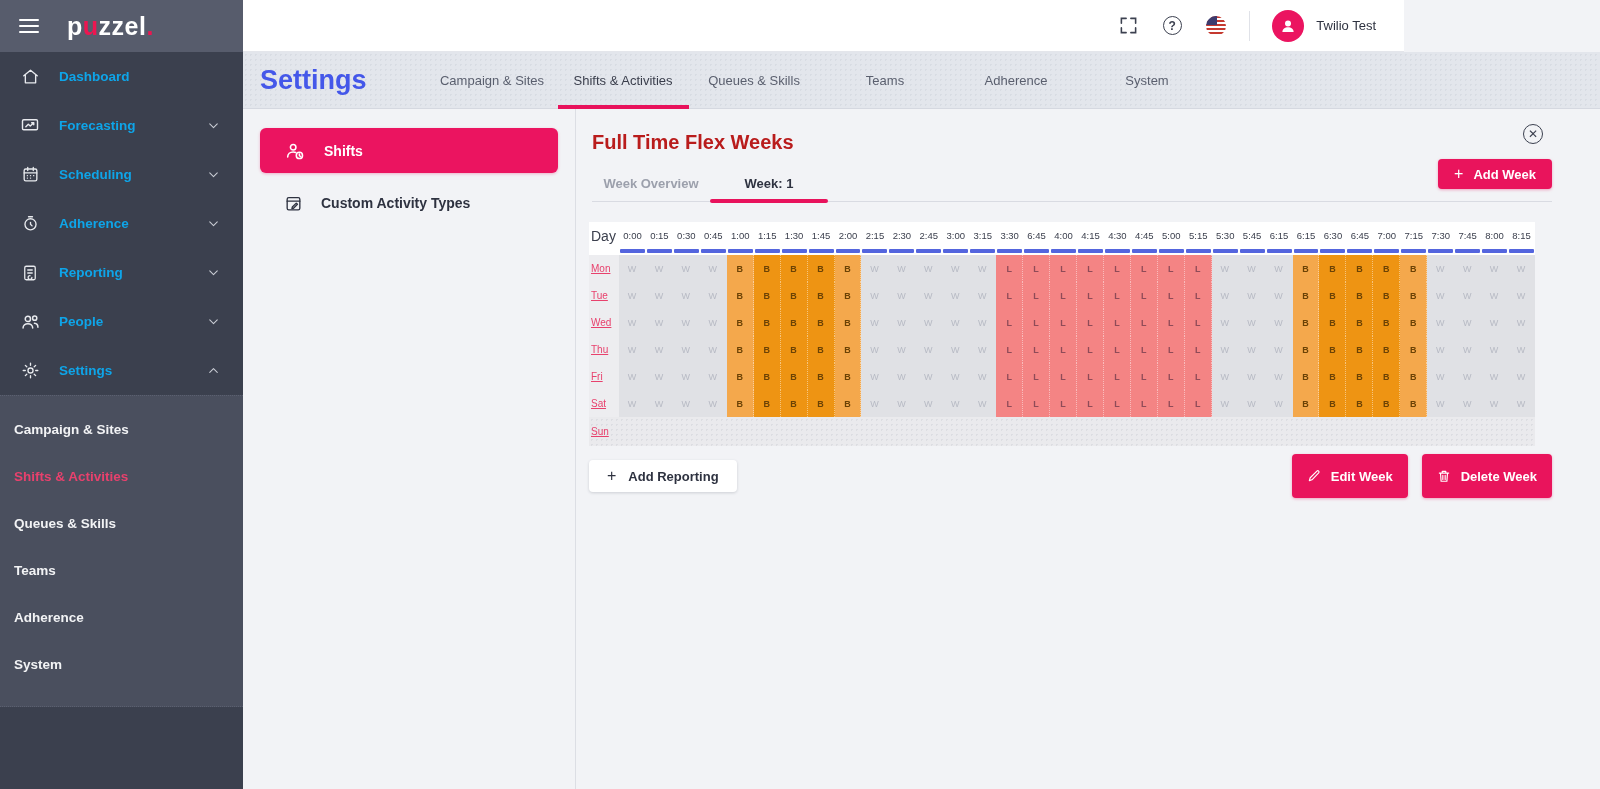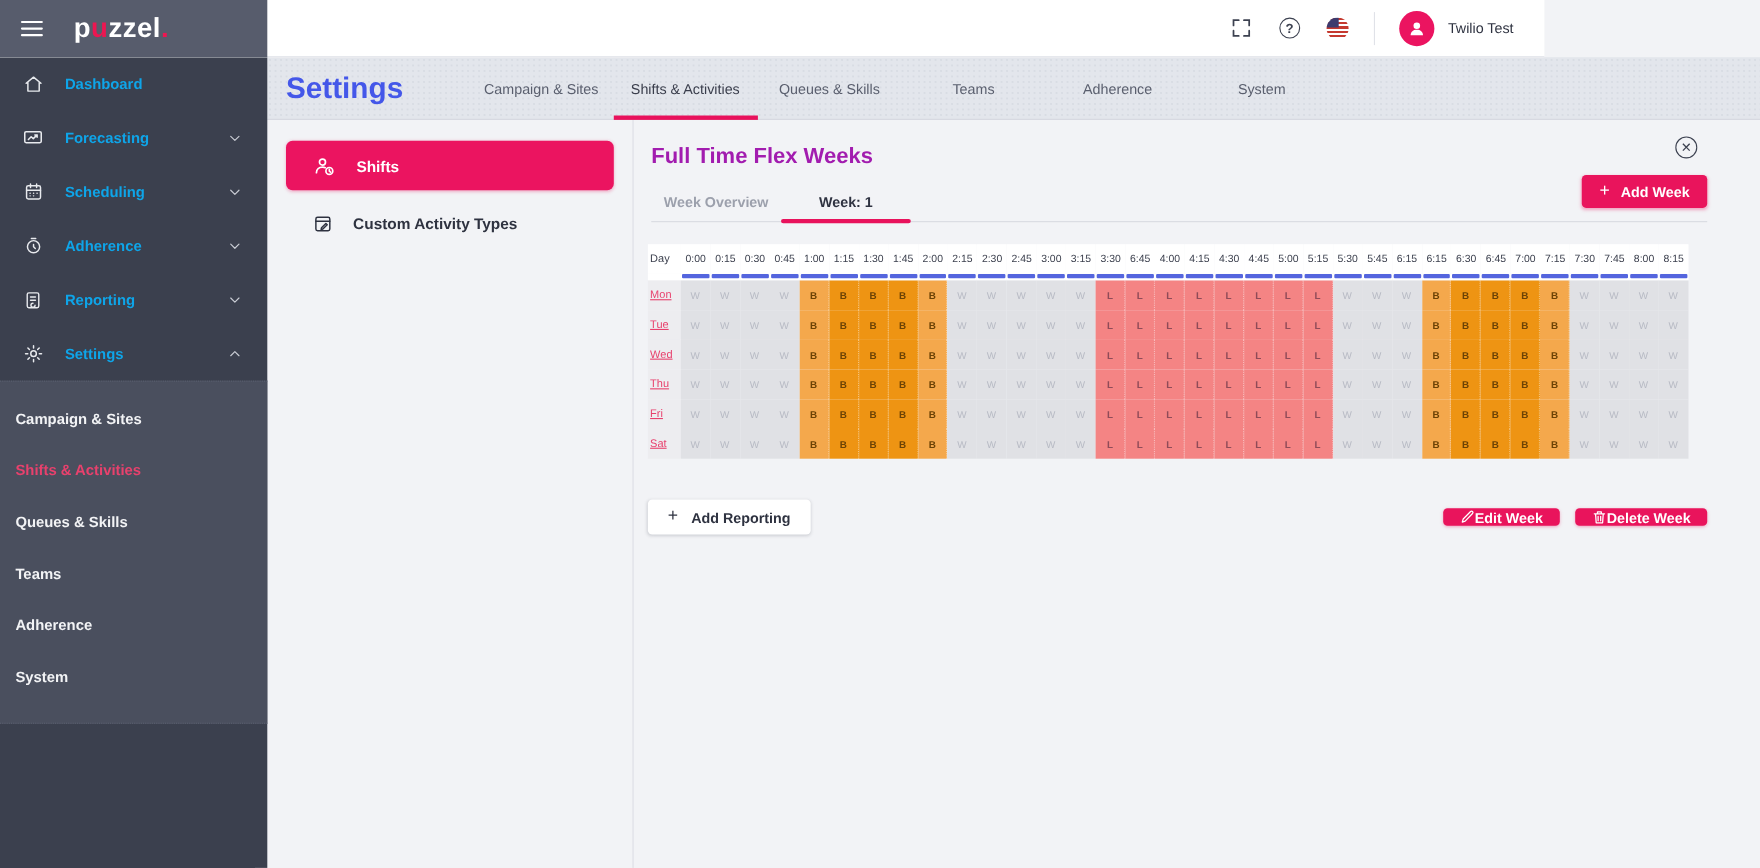--- a/index.html
+++ b/index.html
@@ -54,21 +54,21 @@
   .panel-divider { position:absolute; top:109px; left:575px; width:1px; bottom:0; background:#DCDEE4; }
   .shift-btn { margin:19px 17px 0 17px; height:45px; border-radius:6px; display:flex; align-items:center;
     cursor:pointer; color:#2E3240; }
   .shift-btn.active { background:#EB1460; color:#FFFFFF; box-shadow:0 1px 3px rgba(233,20,96,0.3); }
   .shift-btn .picon { margin-left:24px; display:flex; }
   .shift-btn .plabel { margin-left:18px; font-size:14px; font-weight:700; }
   .shift-btn.plain { height:40px; margin-top:10px; }
 
   
   .detail { position:absolute; top:109px; left:576px; right:0; bottom:0; }
-  .detail-title { position:absolute; top:22px; left:16px; font-size:20px; font-weight:600; color:#a21caf; }
+  .detail-title { position:absolute; top:22px; left:16px; font-size:20px; font-weight:600; color:#b91c1c; }
   .close-btn { position:absolute; top:15px; right:57px; width:20px; height:20px; border:1.6px solid #3C4150;
     border-radius:50%; color:#3C4150; display:flex; align-items:center; justify-content:center; font-size:12px;
     cursor:pointer; }
   .add-week-btn { position:absolute; top:50px; right:48px; height:30px; padding:0 16px; background:#E9145C;
     border:none; border-radius:4px; color:#FFFFFF; font-size:13px; font-weight:700; display:flex;
     align-items:center; gap:10px; cursor:pointer; box-shadow:0 1px 3px rgba(233,20,92,0.35); }
   .add-week-btn .plus { font-size:16px; font-weight:400; }
 
   .week-tabs { position:absolute; top:56px; left:16px; right:48px; height:37px; border-bottom:1px solid #D9DBE2;
     display:flex; }
@@ -76,21 +76,21 @@
     color:#9CA0AC; font-weight:700; cursor:pointer; position:relative; }
   .week-tab.active { color:#2E3240; }
   .week-tab.active::after { content:""; position:absolute; left:0; right:0; bottom:-2px; height:4px;
     background:#E8125C; border-radius:2px; }
 
   
   .grid-wrap { position:absolute; top:113px; left:13px; width:946px; }
   .sched-grid { display:grid; grid-template-columns:30px repeat(34, 1fr); width:946px; }
   .g-header { background:#FFFFFF; height:27px; display:flex; align-items:center; justify-content:center;
     font-size:9.5px; color:#3C404E; font-weight:500; }
-  .g-header.day-h { justify-content:flex-start; padding-left:2px; font-size:10px; }
+  .g-header.day-h { justify-content:flex-start; padding-left:2px; font-size:14px; }
   .dash-cell { height:6px; background:#FFFFFF; padding:0 1px; }
   .dash-cell .dash { height:4px; background:#5465DE; border-radius:1px; }
   .dash-cell.day-d { background:#FFFFFF; }
   .g-day { height:27px; display:flex; align-items:center; padding-left:2px; background:#EDEDF0;
     font-size:10px; }
   .g-day a { color:#E8416D; text-decoration:underline; cursor:pointer; font-weight:500; }
   .g-cell { height:27px; display:flex; align-items:center; justify-content:center; font-size:9px;
     font-weight:700; border-right:1px dotted rgba(255,255,255,0.45); cursor:pointer; }
   .g-cell.W  { background:#E0E1E5; color:#B7BAC4; font-weight:500; border-right-color:transparent; }
   .g-cell.B1 { background:#F4A84C; color:#6B4205; }
@@ -101,22 +101,22 @@
     display:flex; align-items:center; padding-left:2px; font-size:10px; }
   .sun-row a { color:#E8416D; text-decoration:underline; cursor:pointer; font-weight:500; }
 
   
   .actions { position:absolute; top:345px; left:13px; right:48px; display:flex; align-items:center; }
   .add-activity-btn { height:32px; padding:0 18px; background:#FFFFFF; border:none; border-radius:4px;
     color:#2E3240; font-size:13px; font-weight:600; display:flex; align-items:center; gap:12px;
     box-shadow:0 1px 3px rgba(40,45,60,0.18); cursor:pointer; }
   .add-activity-btn .plus { font-size:16px; font-weight:400; }
   .right-actions { margin-left:auto; display:flex; gap:14px; }
-  .pink-btn { height:16px; padding:0 15px; background:#E9145C; border:none; border-radius:4px; color:#FFFFFF;
-    font-size:13px; font-weight:700; display:flex; align-items:center; cursor:pointer;
+  .pink-btn { height:44px; padding:0 15px; background:#E9145C; border:none; border-radius:4px; color:#FFFFFF;
+    font-size:13px; font-weight:700; display:flex; align-items:center; gap:10px; cursor:pointer;
     box-shadow:0 1px 3px rgba(233,20,92,0.35); }
 
   svg { display:block; }
 </style>
 </head>
 <body>
 
 <div class="topbar">
   <div class="topbar-left">
     <div class="hamburger">
@@ -202,20 +202,36 @@
         </span>
       </div>
       <div class="nav-item">
         <span class="nicon">
           <svg width="18" height="18" viewBox="0 0 24 24" fill="none" stroke="currentColor" stroke-width="1.7" stroke-linecap="round" stroke-linejoin="round">
             <rect x="5" y="3" width="14" height="18" rx="2"></rect>
             <path d="M9 8h6M9 12h6M12 15.5a2.5 2.5 0 102.5 2.5"></path>
           </svg>
         </span>
                  <span class="nlabel">Reporting</span>
+        <span class="chev">
+          <svg width="15" height="15" viewBox="0 0 24 24" fill="none" stroke="currentColor" stroke-width="1.7" stroke-linecap="round" stroke-linejoin="round">
+            <path d="M6 9.5l6 6 6-6"></path>
+          </svg>
+        </span>
+      </div>
+      <div class="nav-item">
+        <span class="nicon">
+          <svg width="21" height="21" viewBox="0 0 24 24" fill="none" stroke="currentColor" stroke-width="1.7" stroke-linecap="round" stroke-linejoin="round">
+            <circle cx="9" cy="9" r="3"></circle>
+            <path d="M3.5 19.5c0-3 2.4-5 5.5-5s5.5 2 5.5 5"></path>
+            <circle cx="16.8" cy="8.2" r="2.4"></circle>
+            <path d="M16.5 14c2.5.2 4 2 4 4.5"></path>
+          </svg>
+        </span>
+                 <span class="nlabel">People</span>
         <span class="chev">
           <svg width="15" height="15" viewBox="0 0 24 24" fill="none" stroke="currentColor" stroke-width="1.7" stroke-linecap="round" stroke-linejoin="round">
             <path d="M6 9.5l6 6 6-6"></path>
           </svg>
         </span>
       </div>
       <div class="nav-item">
         <span class="nicon">
           <svg width="19" height="19" viewBox="0 0 24 24" fill="none" stroke="currentColor" stroke-width="1.7" stroke-linecap="round" stroke-linejoin="round">
             <circle cx="12" cy="12" r="3.2"></circle>
@@ -643,20 +659,23 @@
         <div class="g-cell W">W</div>
         <div class="g-cell B1">B</div>
         <div class="g-cell B2">B</div>
         <div class="g-cell B2">B</div>
         <div class="g-cell B2">B</div>
         <div class="g-cell B1">B</div>
         <div class="g-cell W">W</div>
         <div class="g-cell W">W</div>
         <div class="g-cell W">W</div>
         <div class="g-cell W">W</div>
+        <div class="sun-row">
+          <a>Sun</a>
+        </div>
       </div>
   </div>
 
   <div class="actions">
     <button class="add-activity-btn">
       <span class="plus">+</span>
       <span>Add Reporting</span>
     </button>
     <div class="right-actions">
       <button class="pink-btn">

